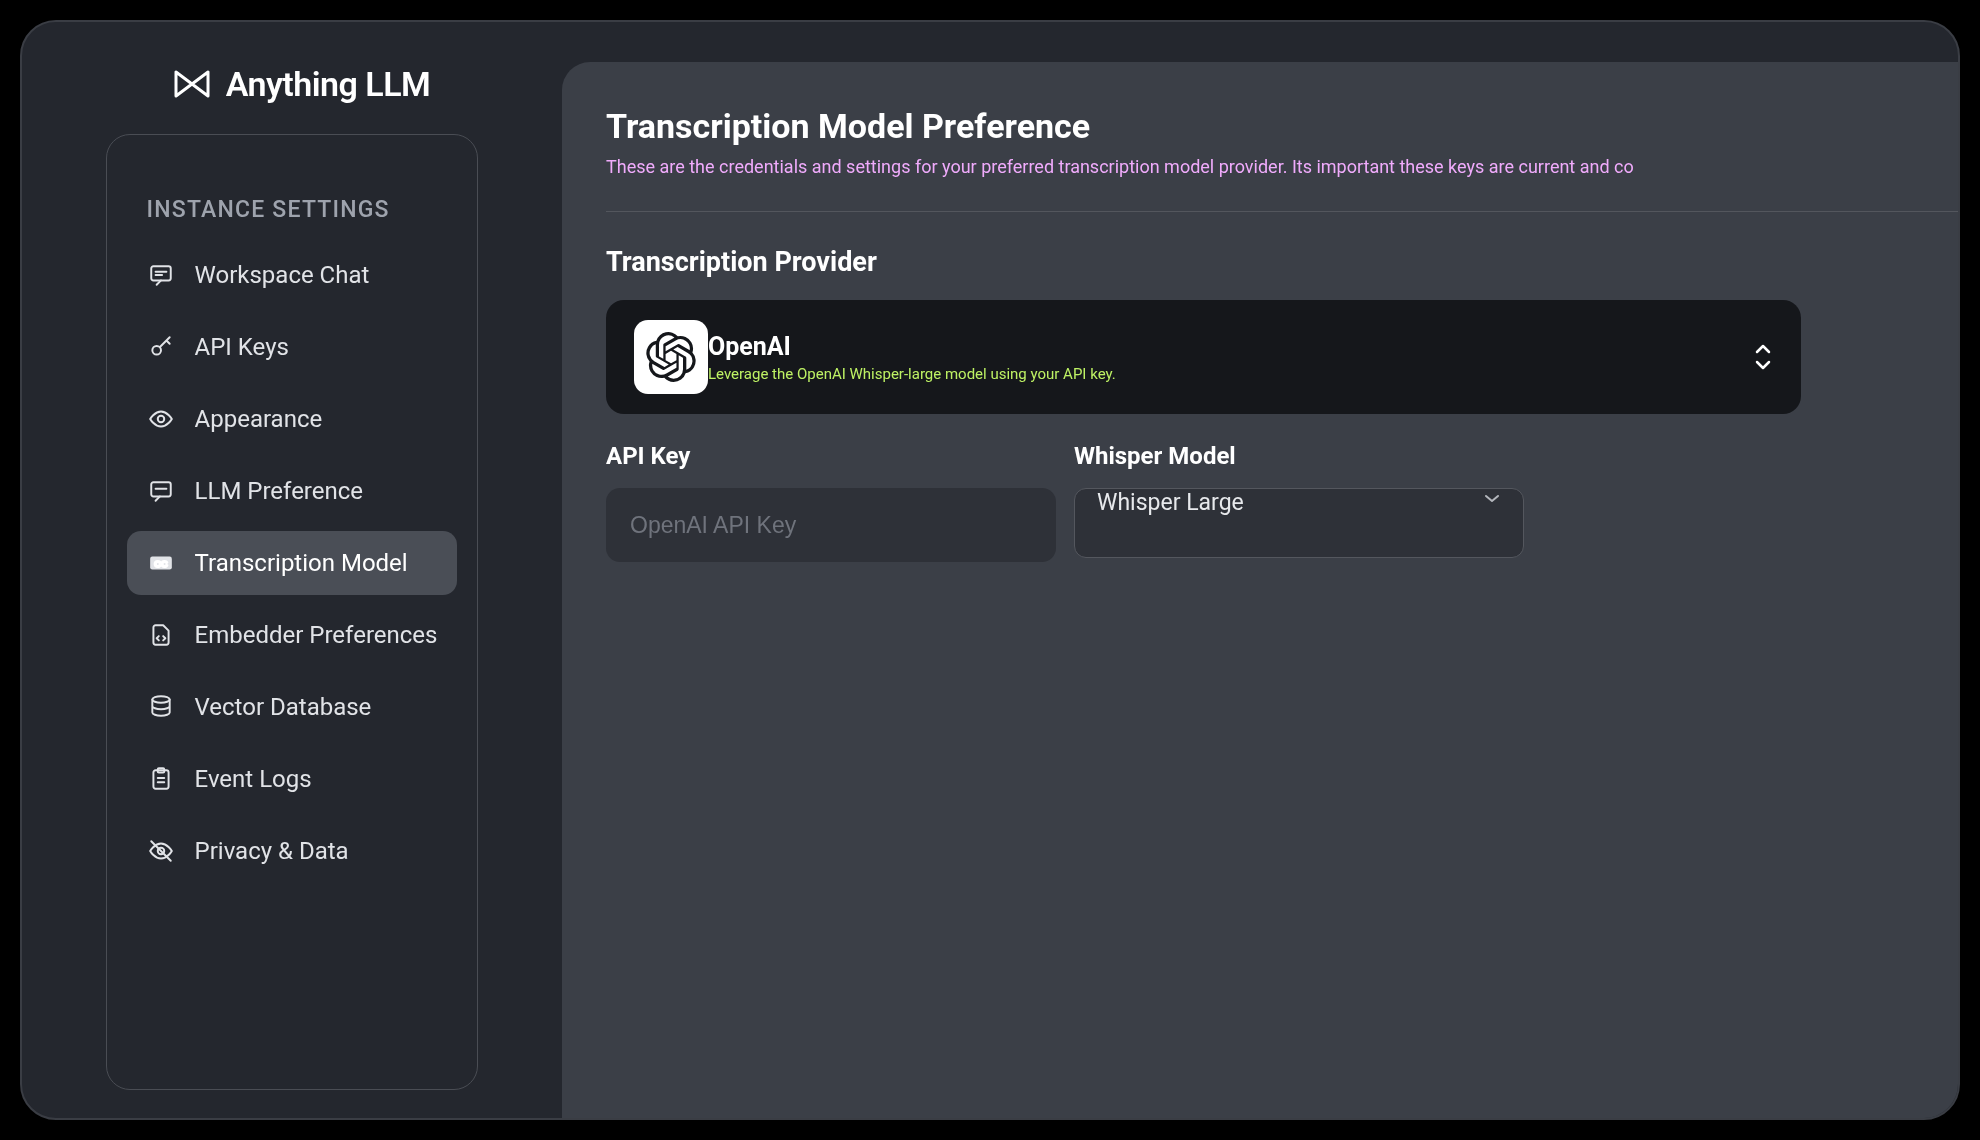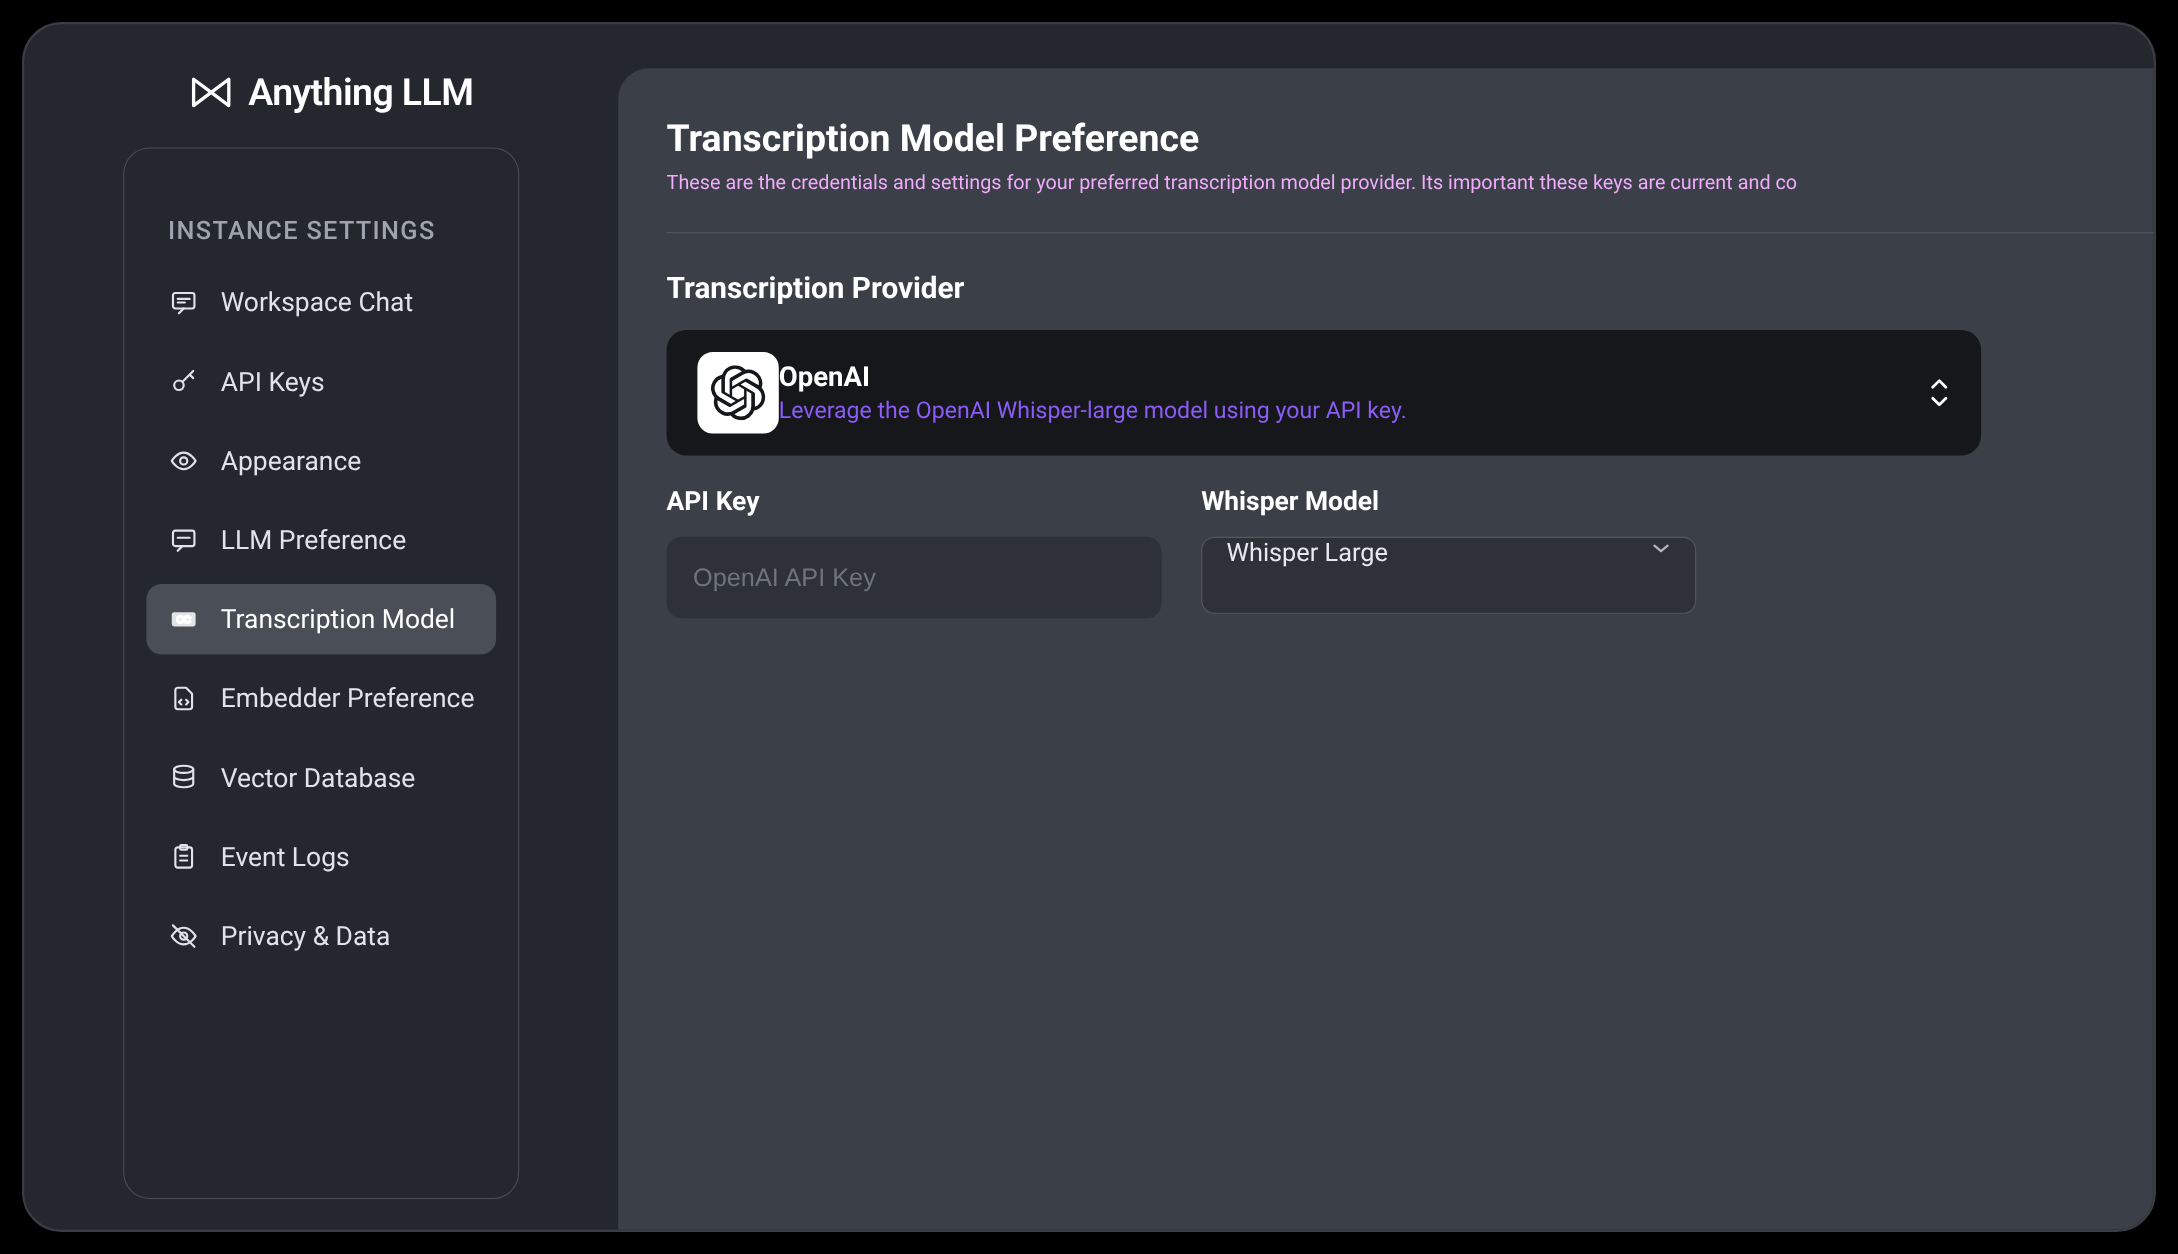--- a/index.html
+++ b/index.html
@@ -145,34 +145,34 @@
   }
   .provider-logo svg { width: 50px; height: 50px; }
   .provider-text { flex: 1; }
   .provider-name {
     color: #fff;
     font-size: 25px;
     font-weight: 700;
     margin-bottom: 4px;
   }
   .provider-desc {
-    color: #8b5cf6;
-    font-size: 21px;
+    color: #bef264;
+    font-size: 15px;
   }
   .chevrons {
     display: flex;
     flex-direction: column;
     align-items: center;
     gap: 0;
     color: #fff;
   }
   .chevrons svg { width: 20px; height: 14px; }
   .form-row {
     display: flex;
-    gap: 36px;
+    gap: 18px;
     margin-top: 28px;
   }
   .form-field { display: flex; flex-direction: column; }
   .field-label {
     color: #fff;
     font-size: 24px;
     font-weight: 700;
     margin-bottom: 18px;
   }
   .text-input {
@@ -276,21 +276,21 @@
           <span class="nav-label">Transcription Model</span>
         </div>
 
         <div class="nav-item">
           <span class="nav-icon">
             <svg viewBox="0 0 24 24" fill="none" stroke-width="1.8" stroke-linecap="round" stroke-linejoin="round">
                 <path d="M14 3H7a2 2 0 0 0-2 2v14a2 2 0 0 0 2 2h10a2 2 0 0 0 2-2V8l-5-5z"></path>
                 <path d="M10 13l-2 2 2 2 M14 13l2 2-2 2"></path>
               </svg>
           </span>
-          <span class="nav-label">Embedder Preference</span>
+          <span class="nav-label">Embedder Preferences</span>
         </div>
 
         <div class="nav-item">
           <span class="nav-icon">
             <svg viewBox="0 0 24 24" fill="none" stroke-width="1.8" stroke-linecap="round" stroke-linejoin="round">
                 <ellipse cx="12" cy="5" rx="8" ry="3"></ellipse>
                 <path d="M4 5v6c0 1.7 3.6 3 8 3s8-1.3 8-3V5 M4 11v6c0 1.7 3.6 3 8 3s8-1.3 8-3v-6"></path>
               </svg>
           </span>
           <span class="nav-label">Vector Database</span>

